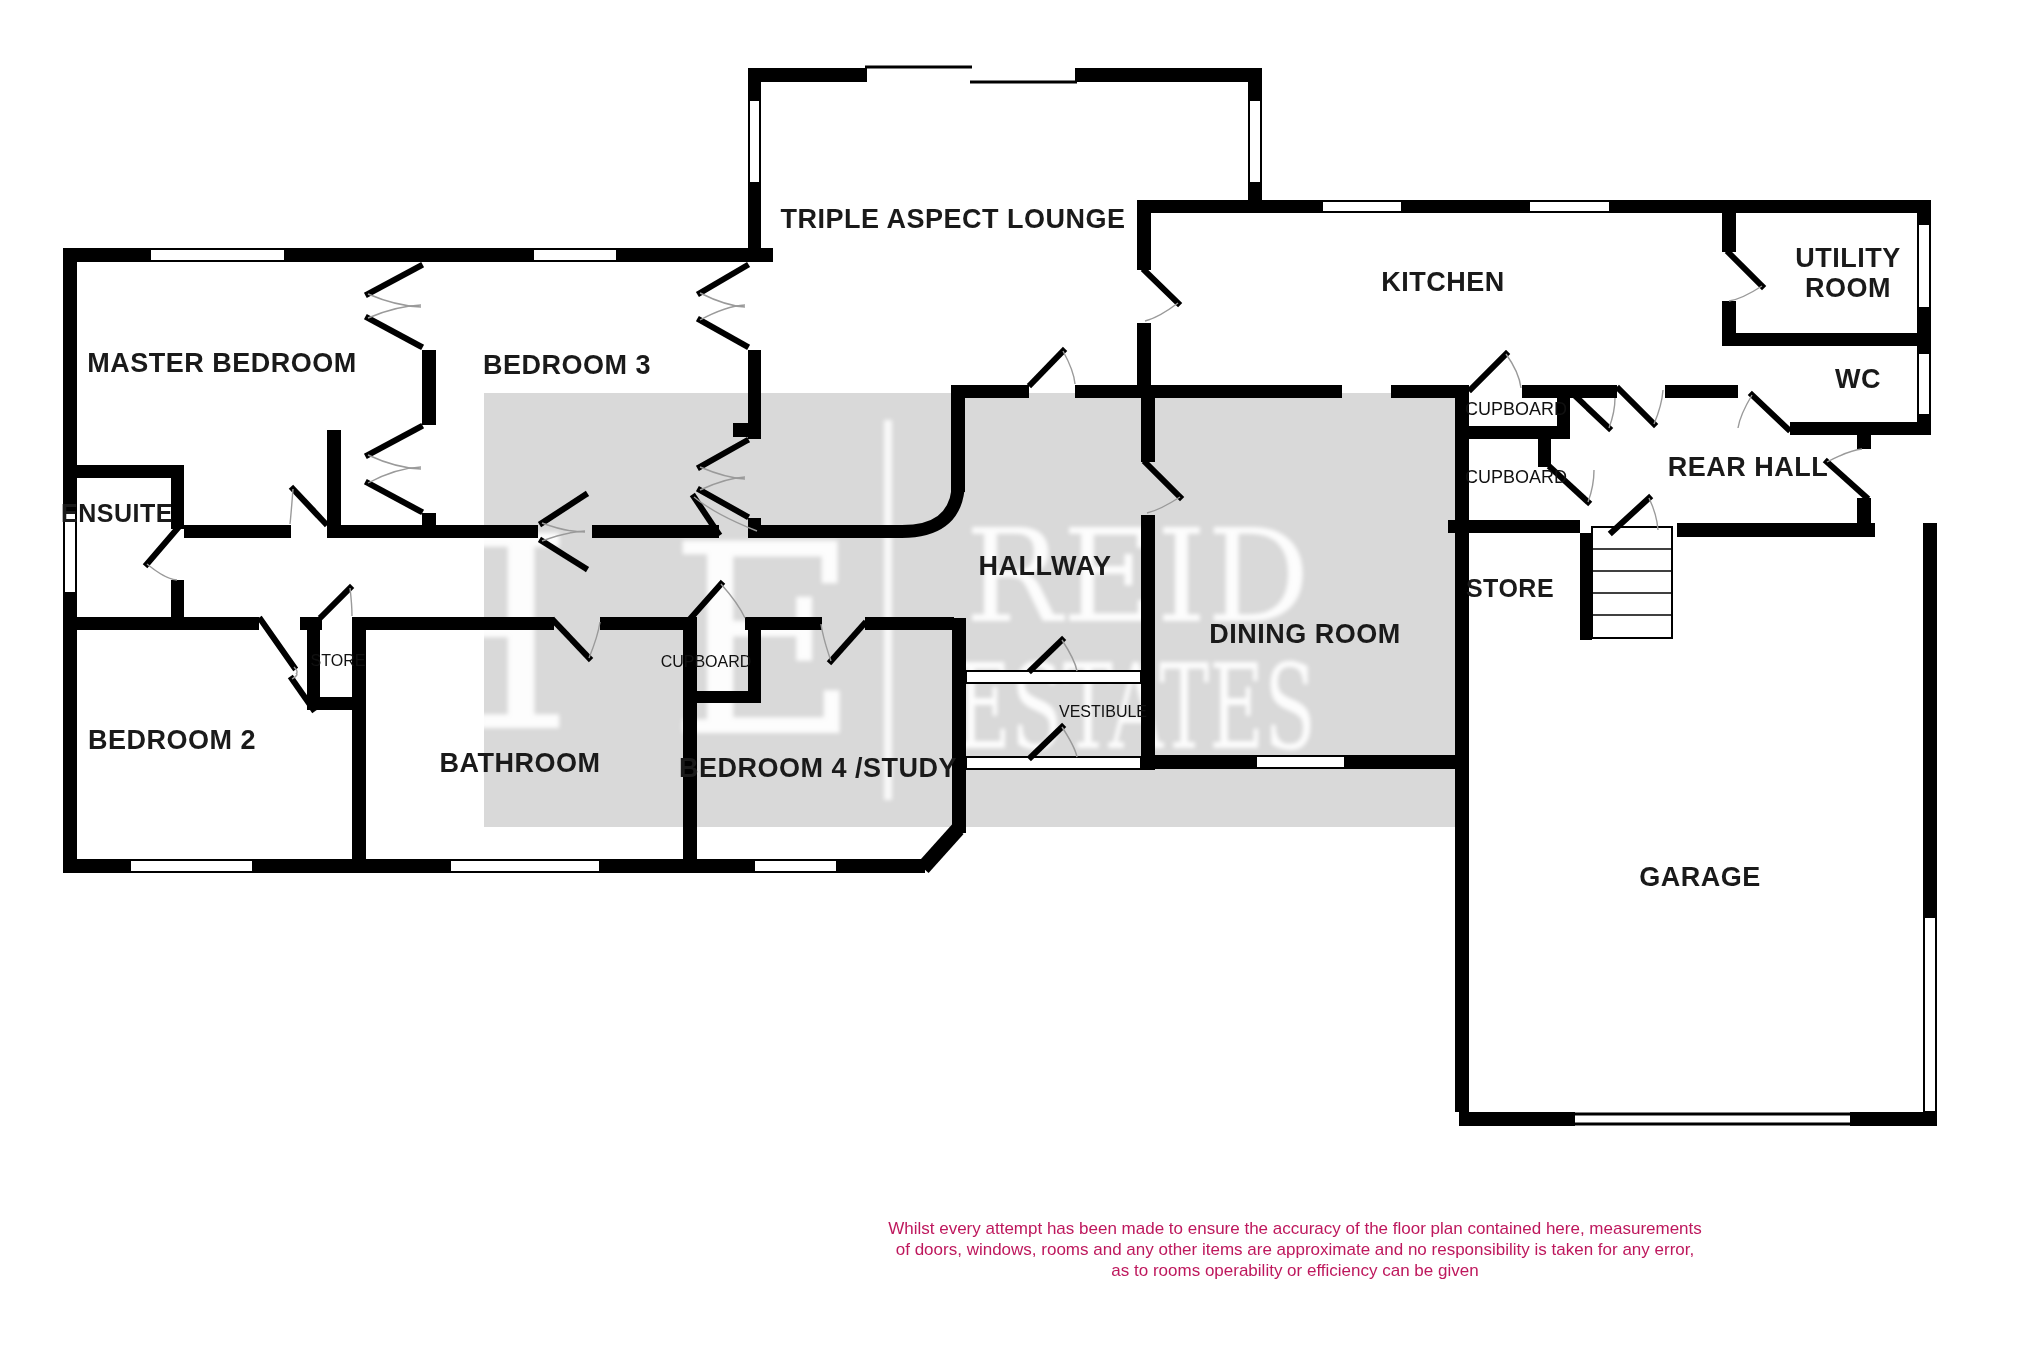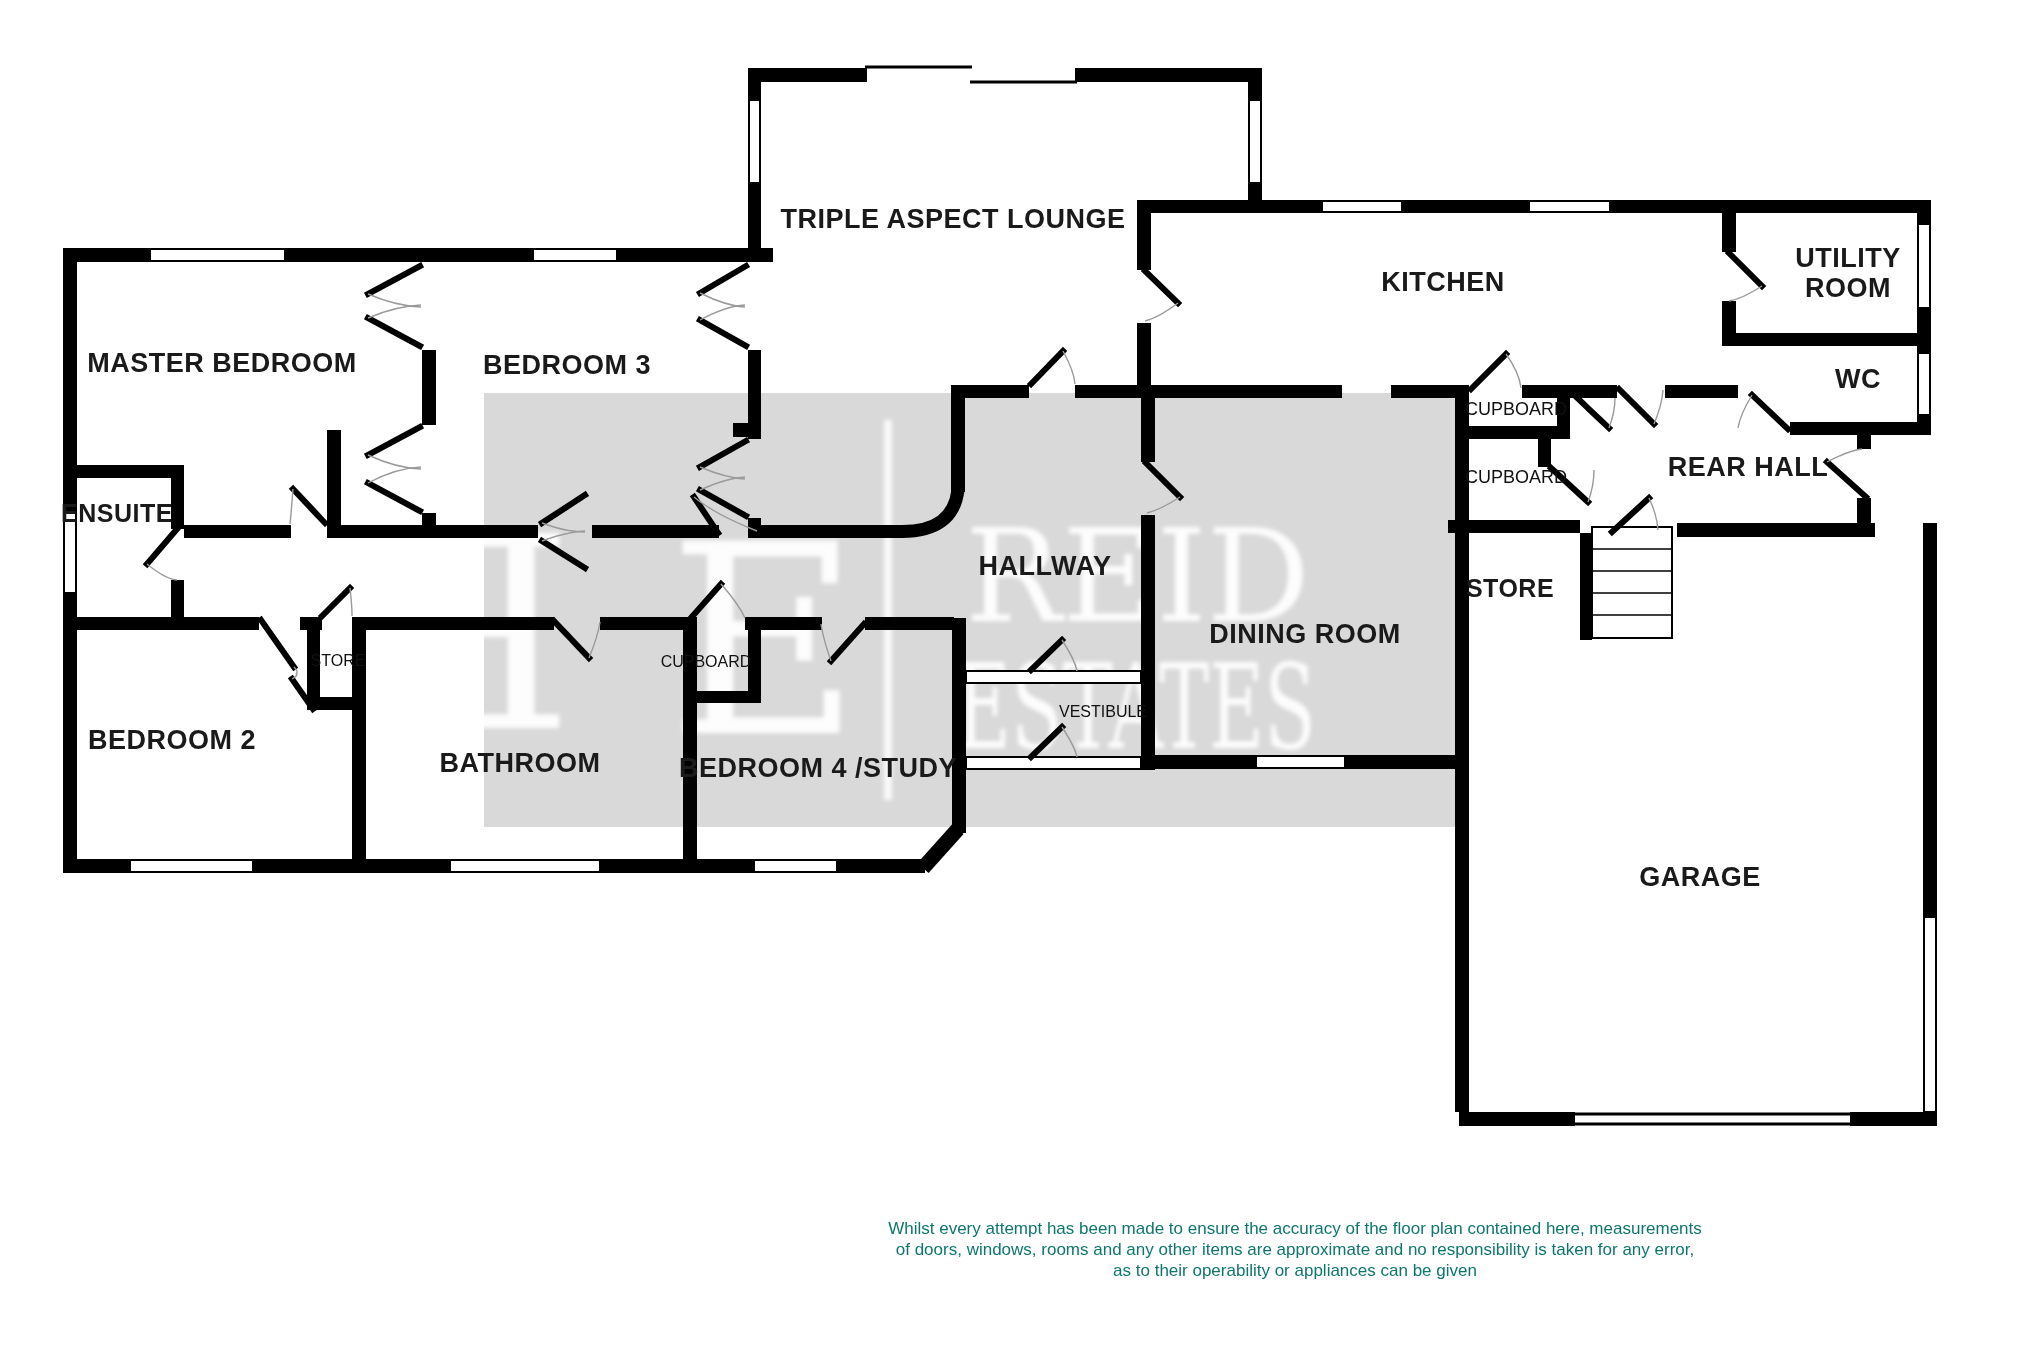--- a/index.html
+++ b/index.html
@@ -7,21 +7,21 @@
          font-family:"Liberation Sans", sans-serif;}
   svg{position:absolute;left:0;top:0;}
   .room-label{font-family:"Liberation Sans",sans-serif;font-weight:bold;fill:#1a1a1a;
               text-anchor:middle;letter-spacing:.5px;}
   .lab-26{font-size:27px;} .lab-24{font-size:25px;}
   .small-label{font-family:"Liberation Sans",sans-serif;font-weight:normal;fill:#111;
                text-anchor:middle;}
   .sm-17{font-size:18px;} .sm-15{font-size:16px;}
   .wm-letter{font-family:"DejaVu Serif", serif;fill:rgba(255,255,255,0.93);text-anchor:start;}
   .disclaimer{position:absolute;left:840px;top:1218px;width:910px;text-align:center;
-              font-size:17px;line-height:21px;color:#0f766e;}
+              font-size:17px;line-height:21px;color:#be185d;}
 </style>
 </head>
 <body>
 
 <div id="stage">
 <svg width="2025" height="1354" viewBox="0 0 2025 1354">
 
   <g>
     <rect x="484" y="393" width="974" height="434" fill="#d9d9d9"></rect>
     <g filter="url(#wmblur)">
@@ -247,15 +247,15 @@
     <text class="small-label sm-17" x="1516" y="483">CUPBOARD</text>
     <text class="small-label sm-15" x="338" y="666">STORE</text>
     <text class="small-label sm-15" x="706" y="667">CUPBOARD</text>
     <text class="small-label sm-15" x="1103" y="717">VESTIBULE</text>
   </g>
 </svg>
 
   <div class="disclaimer">
     <div>Whilst every attempt has been made to ensure the accuracy of the floor plan contained here, measurements</div>
     <div>of doors, windows, rooms and any other items are approximate and no responsibility is taken for any error,</div>
-    <div>as to their operability or appliances can be given</div>
+    <div>as to rooms operability or efficiency can be given</div>
   </div>
 </div>
 
 </body></html>

